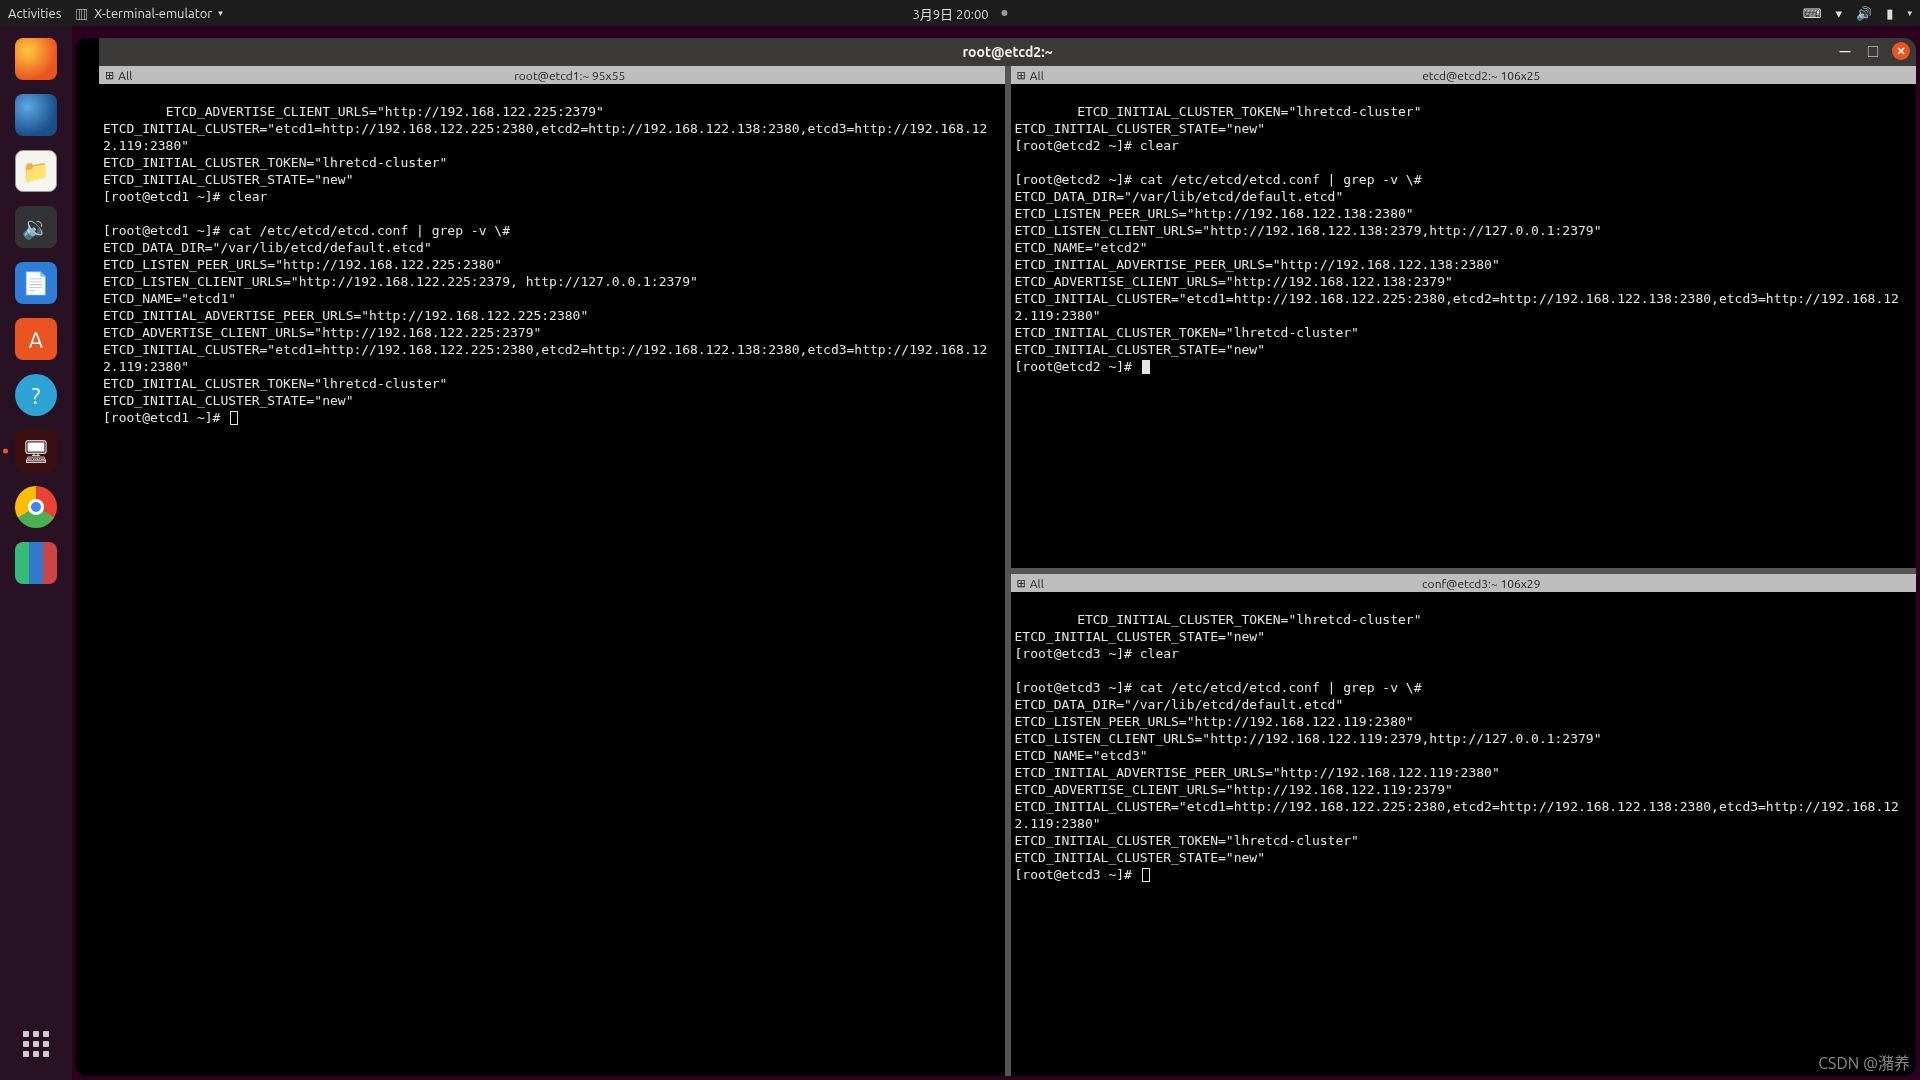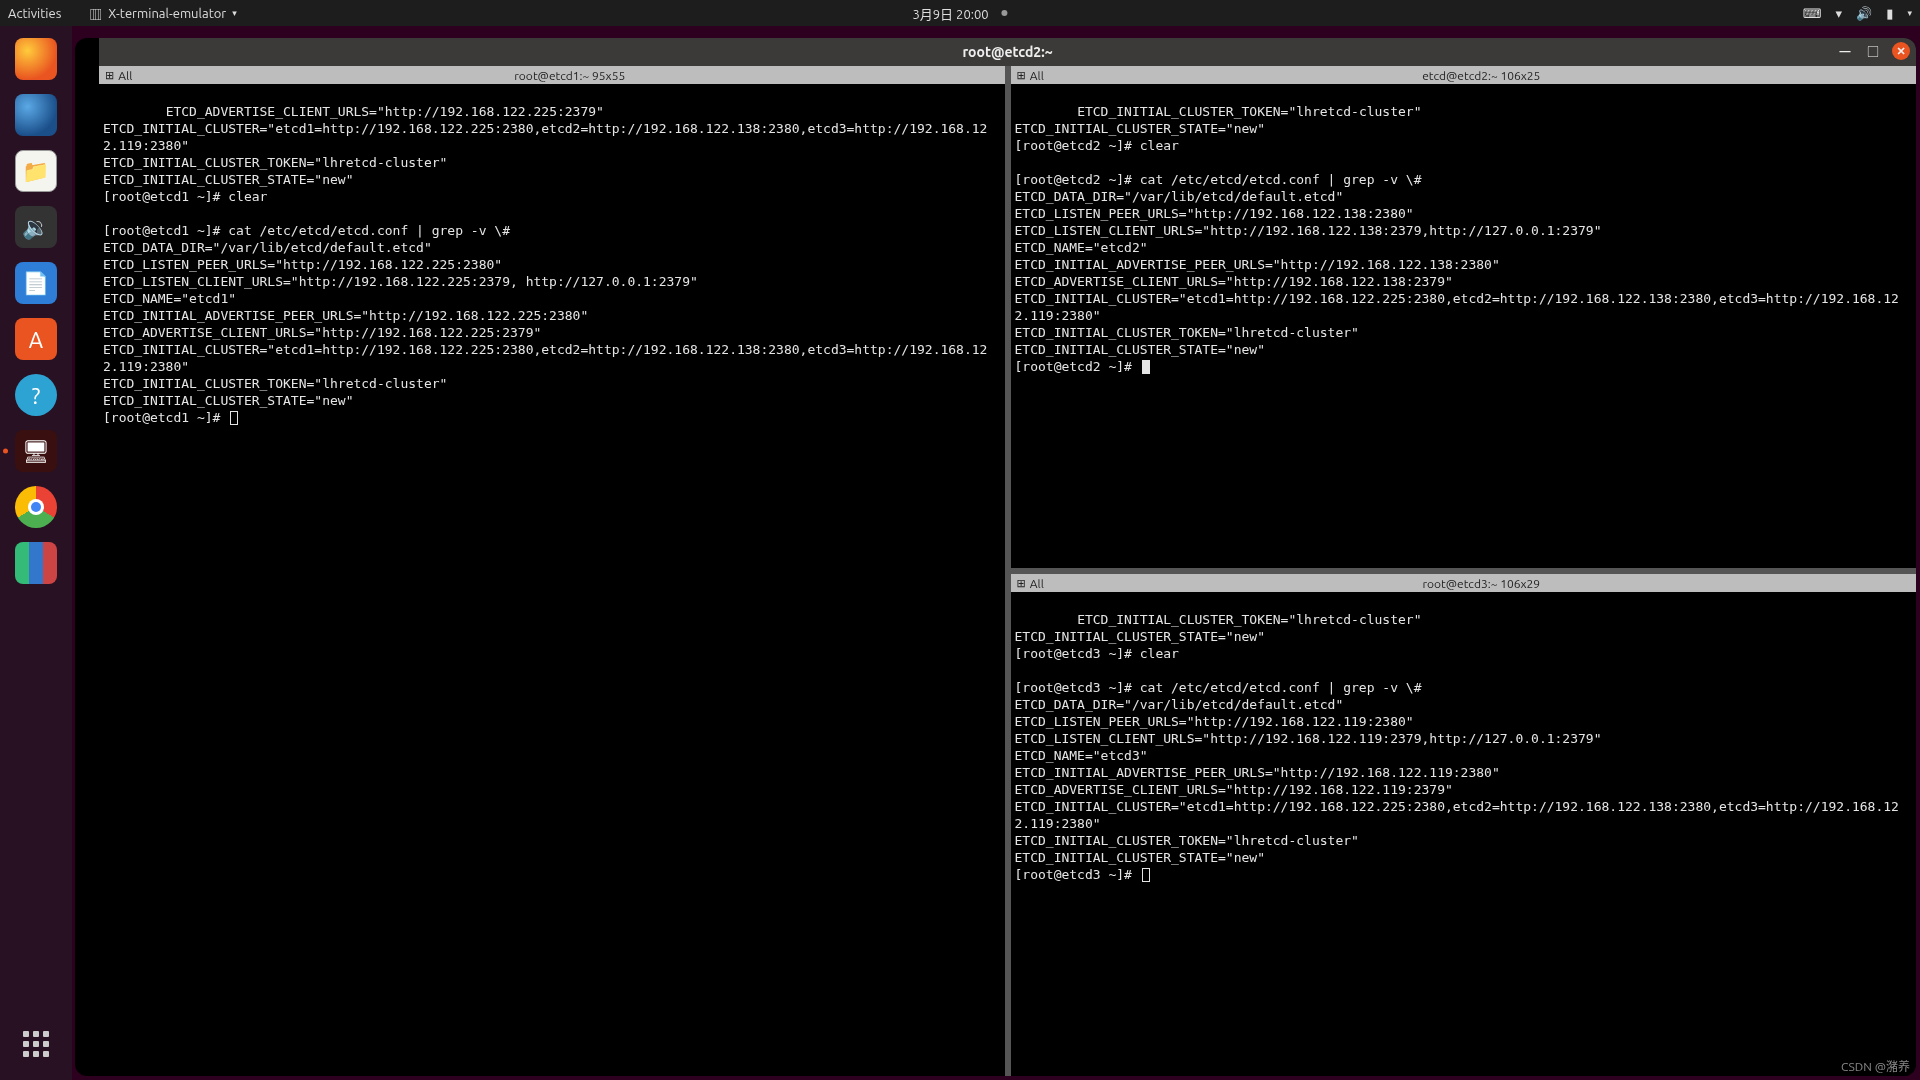--- a/index.html
+++ b/index.html
@@ -13,21 +13,21 @@
   
   .topbar {
     position: absolute; top: 0; left: 0; right: 0;
     height: 26px;
     background: #1d1d1d;
     color: #ddd;
     font-size: 13px;
     display: flex; align-items: center;
     padding: 0 8px;
   }
-  .topbar .left { display: flex; align-items: center; gap: 28px; }
+  .topbar .left { display: flex; align-items: center; gap: 14px; }
   .topbar .appmenu { display: flex; align-items: center; gap: 6px; }
   .topbar .center {
     position: absolute; left: 50%; transform: translateX(-50%);
     display: flex; align-items: center; gap: 7px;
   }
   .topbar .right {
     position: absolute; right: 8px;
     display: flex; align-items: center; gap: 14px;
   }
   .topbar .dot { width:6px;height:6px;border-radius:50%;background:#999;display:inline-block;margin-left:6px;}
@@ -124,21 +124,21 @@
   }
   .cursor {
     display:inline-block; width:8px; height:14px;
     border:1px solid #e5e5e5; vertical-align: text-bottom;
     margin-left:2px;
   }
   .cursor.solid { background:#e5e5e5; }
 
   .watermark {
     position:absolute; right:10px; bottom:6px;
-    color:#888; font-size:12px;
+    color:#888; font-size:16px;
   }
 
   
   .ic { width:42px;height:42px;border-radius:8px;display:flex;align-items:center;justify-content:center;font-size:22px;color:#fff;}
   .firefox { background: radial-gradient(circle at 30% 30%, #ffcb3b, #e95420 70%);}
   .thunder { background: radial-gradient(circle at 30% 30%, #5aa9e6, #1b4f8a 70%);}
   .files   { background:#f5f5f0; border:1px solid #999;}
   .rhythmbox{background:#333;}
   .writer  { background:#2e7dd7;}
   .software{ background:#e95420;}
@@ -283,21 +283,21 @@
 [root@etcd2 ~]# </span><span class="cursor solid"></span>
       </div>
     </div>
 
     <div class="vsplit"></div>
 
     <div class="pane-br">
       <div class="pane-header">
         <span class="picon">⊞</span>
         <span>All</span>
-        <span class="psize">root@etcd3:~ 106x29</span>
+        <span class="psize">conf@etcd3:~ 106x29</span>
       </div>
       <div class="term">
         <span id="term-br">ETCD_INITIAL_CLUSTER_TOKEN="lhretcd-cluster"
 ETCD_INITIAL_CLUSTER_STATE="new"
 [root@etcd3 ~]# clear
 
 [root@etcd3 ~]# cat /etc/etcd/etcd.conf | grep -v \#
 ETCD_DATA_DIR="/var/lib/etcd/default.etcd"
 ETCD_LISTEN_PEER_URLS="http://192.168.122.119:2380"
 ETCD_LISTEN_CLIENT_URLS="http://192.168.122.119:2379,http://127.0.0.1:2379"

